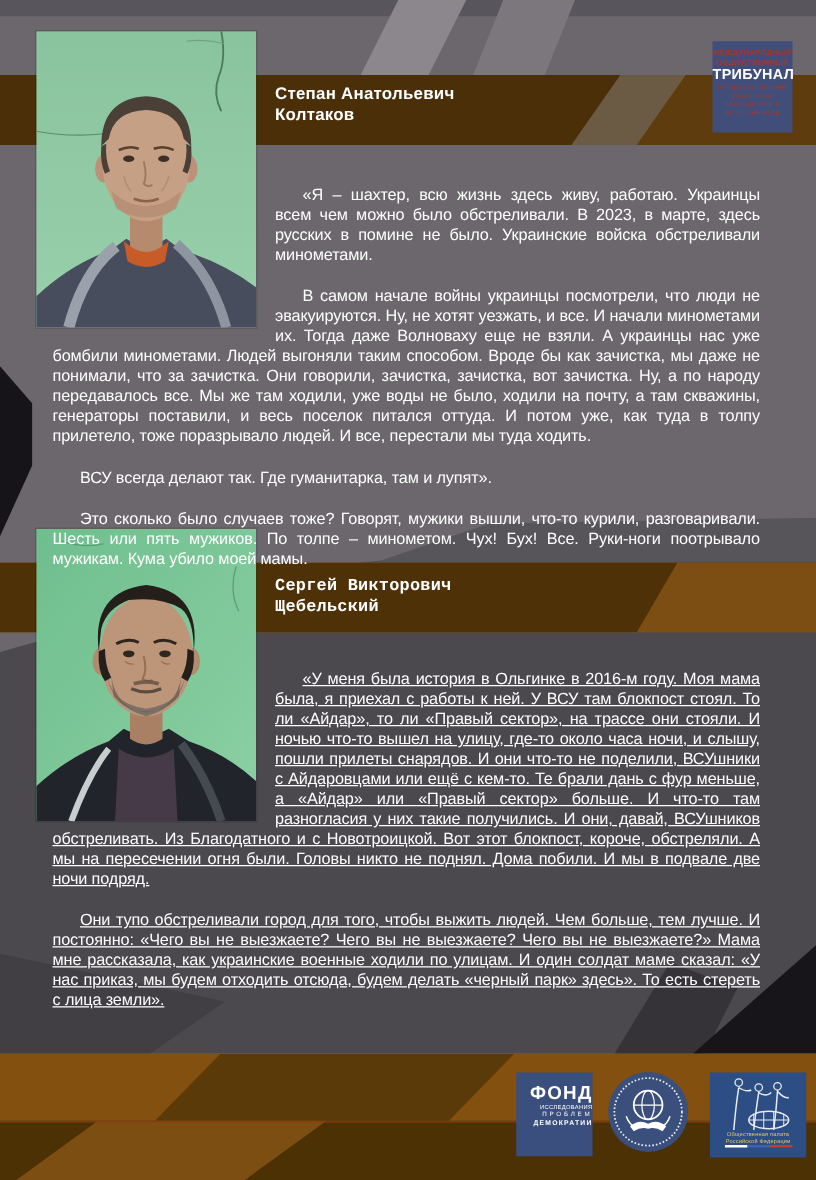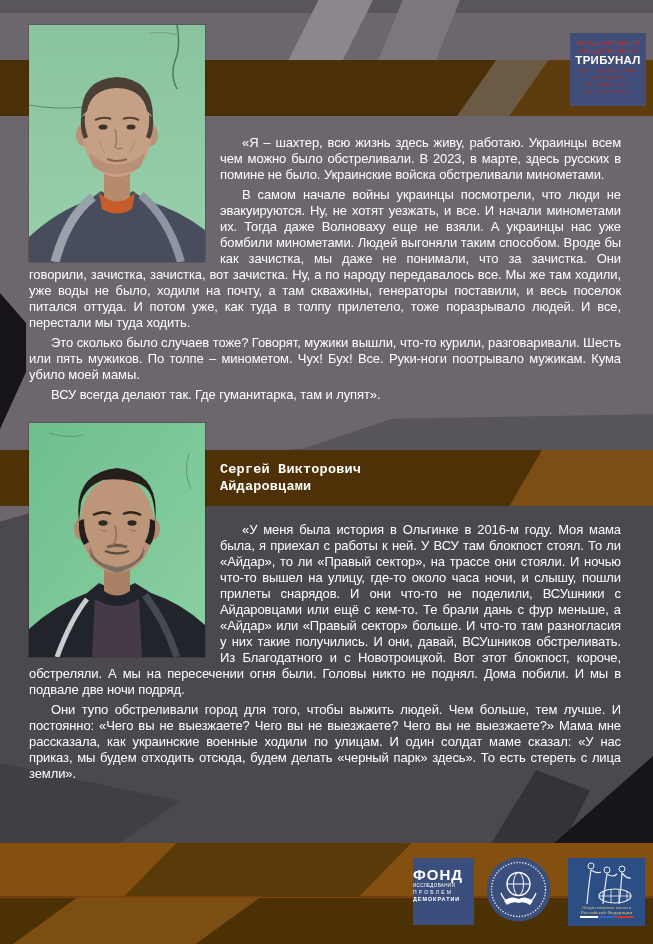--- a/index.html
+++ b/index.html
@@ -53,35 +53,35 @@
   .photo2{top:423px;height:234px;}
   
   .name{position:absolute;left:220px;z-index:4;color:#ffffff;font-weight:bold;
         font-size:13.5px;line-height:17px;letter-spacing:.2px;}
   .name1{top:66px;}
   .name2{top:461px;font-family:Liberation Mono, monospace;}
   
   .body-text{position:absolute;left:25px;width:600px;z-index:4;color:#ffffff;
         font-size:13px;line-height:16px;text-align:justify;letter-spacing:-.1px;}
   .bt1{top:131px;}
-  .bt2{top:518px;}
-  .body-text p{margin:4px;text-indent:22px;}
+  .bt2{top:518px;text-decoration:underline;}
+  .body-text p{margin:17px;text-indent:22px;}
   .photo-spacer{float:left;width:195px;}
   .ps1{height:131px;}
   .ps2{height:139px;}
   
-  .tribunal{position:absolute;left:570px;top:33px;width:76px;height:73px;
+  .tribunal{position:absolute;left:570px;top:33px;width:64px;height:73px;
         background:#414e79;z-index:5;text-align:center;color:#9c3a35;
         padding-top:6px;box-sizing:border-box;}
   .trib-s{display:block;font-weight:bold;font-size:6.2px;line-height:7.6px;letter-spacing:.2px;}
   .trib-main{display:block;color:#ffffff;font-weight:bold;font-size:11.5px;line-height:13px;letter-spacing:.3px;}
   .trib-t{display:block;font-size:5.6px;line-height:7px;letter-spacing:.5px;}
   
   .fond{position:absolute;left:413px;top:858px;width:61px;height:67px;background:#3a4f7e;
-        z-index:5;text-align:left;color:#fff;padding-top:9px;box-sizing:border-box;}
+        z-index:5;text-align:right;color:#fff;padding-top:9px;box-sizing:border-box;}
   .fond-big{display:block;font-weight:bold;font-size:15px;line-height:15px;letter-spacing:1px;}
   .fond-s1{display:block;font-size:4.6px;line-height:7px;letter-spacing:.3px;}
   .fond-s2{display:block;font-size:5px;line-height:7px;letter-spacing:2.2px;}
   .fond-s3{display:block;font-weight:bold;font-size:5.4px;line-height:7px;letter-spacing:1px;}
   .emblem{position:absolute;left:486px;top:857px;width:65px;height:65px;z-index:5;}
   .chamber{position:absolute;left:568px;top:858px;width:77px;height:68px;background:#2d4d85;
         z-index:5;box-sizing:border-box;text-align:center;}
   .chamber-cap{display:block;color:#e9c76d;font-size:4.4px;line-height:5px;letter-spacing:.2px;}
   .chamber svg{display:block;margin:2px auto 1px;}
   .tricolor{width:54px;height:2px;margin:1px auto 0;display:flex;}
@@ -196,32 +196,36 @@
     <path d="M64 92 q10 -5 18 -1" stroke="#2e251d" stroke-width="2.4" fill="none"></path>
     <path d="M94 91 q9 -4 18 1" stroke="#2e251d" stroke-width="2.4" fill="none"></path>
     <ellipse cx="74" cy="100" rx="4.6" ry="2.7" fill="#2f2820"></ellipse>
     <ellipse cx="103" cy="100" rx="4.6" ry="2.7" fill="#2f2820"></ellipse>
     <path d="M71 106 q3 3 7 2 M100 106 q3 3 7 2" stroke="#96704f" stroke-width="1" fill="none"></path>
     <path d="M86 102 q3 12 -1 18 q4 3 8 1" stroke="#96704f" stroke-width="1.6" fill="none"></path>
     <path d="M76 128 q12 5 24 0" stroke="#5a4c40" stroke-width="2.4" fill="none"></path>
     <path d="M78 124 q10 -3 20 0" stroke="#55473b" stroke-width="3" fill="none" opacity=".7"></path>
   </svg>
 
+  <div class="name name1">
+    <span style="display:block">Степан Анатольевич</span>
+    <span style="display:block">Колтаков</span>
+  </div>
 
   <div class="body-text bt1">
     <div class="photo-spacer ps1"></div>
     <p>«Я – шахтер, всю жизнь здесь живу, работаю. Украинцы всем чем можно было обстреливали. В 2023, в марте, здесь русских в помине не было. Украинские войска обстреливали минометами.</p>
     <p>В самом начале войны украинцы посмотрели, что люди не эвакуируются. Ну, не хотят уезжать, и все. И начали минометами их. Тогда даже Волноваху еще не взяли. А украинцы нас уже бомбили минометами. Людей выгоняли таким способом. Вроде бы как зачистка, мы даже не понимали, что за зачистка. Они говорили, зачистка, зачистка, вот зачистка. Ну, а по народу передавалось все. Мы же там ходили, уже воды не было, ходили на почту, а там скважины, генераторы поставили, и весь поселок питался оттуда. И потом уже, как туда в толпу прилетело, тоже поразрывало людей. И все, перестали мы туда ходить.</p>
+    <p>ВСУ всегда делают так. Где гуманитарка, там и лупят».</p>
     <p>Это сколько было случаев тоже? Говорят, мужики вышли, что-то курили, разговаривали. Шесть или пять мужиков. По толпе – минометом. Чух! Бух! Все. Руки-ноги поотрывало мужикам. Кума убило моей мамы.</p>
-    <p>ВСУ всегда делают так. Где гуманитарка, там и лупят».</p>
   </div>
 
   <div class="name name2">
     <span style="display:block">Сергей Викторович</span>
-    <span style="display:block">Айдаровцами</span>
+    <span style="display:block">Щебельский</span>
   </div>
 
   <div class="body-text bt2">
     <div class="photo-spacer ps2"></div>
     <p>«У меня была история в Ольгинке в 2016-м году. Моя мама была, я приехал с работы к ней. У ВСУ там блокпост стоял. То ли «Айдар», то ли «Правый сектор», на трассе они стояли. И ночью что-то вышел на улицу, где-то около часа ночи, и слышу, пошли прилеты снарядов. И они что-то не поделили, ВСУшники с Айдаровцами или ещё с кем-то. Те брали дань с фур меньше, а «Айдар» или «Правый сектор» больше. И что-то там разногласия у них такие получились. И они, давай, ВСУшников обстреливать. Из Благодатного и с Новотроицкой. Вот этот блокпост, короче, обстреляли. А мы на пересечении огня были. Головы никто не поднял. Дома побили. И мы в подвале две ночи подряд.</p>
     <p>Они тупо обстреливали город для того, чтобы выжить людей. Чем больше, тем лучше. И постоянно: «Чего вы не выезжаете? Чего вы не выезжаете? Чего вы не выезжаете?» Мама мне рассказала, как украинские военные ходили по улицам. И один солдат маме сказал: «У нас приказ, мы будем отходить отсюда, будем делать «черный парк» здесь». То есть стереть с лица земли».</p>
   </div>
 
   <div class="fond">
     <span class="fond-big">ФОНД</span>

